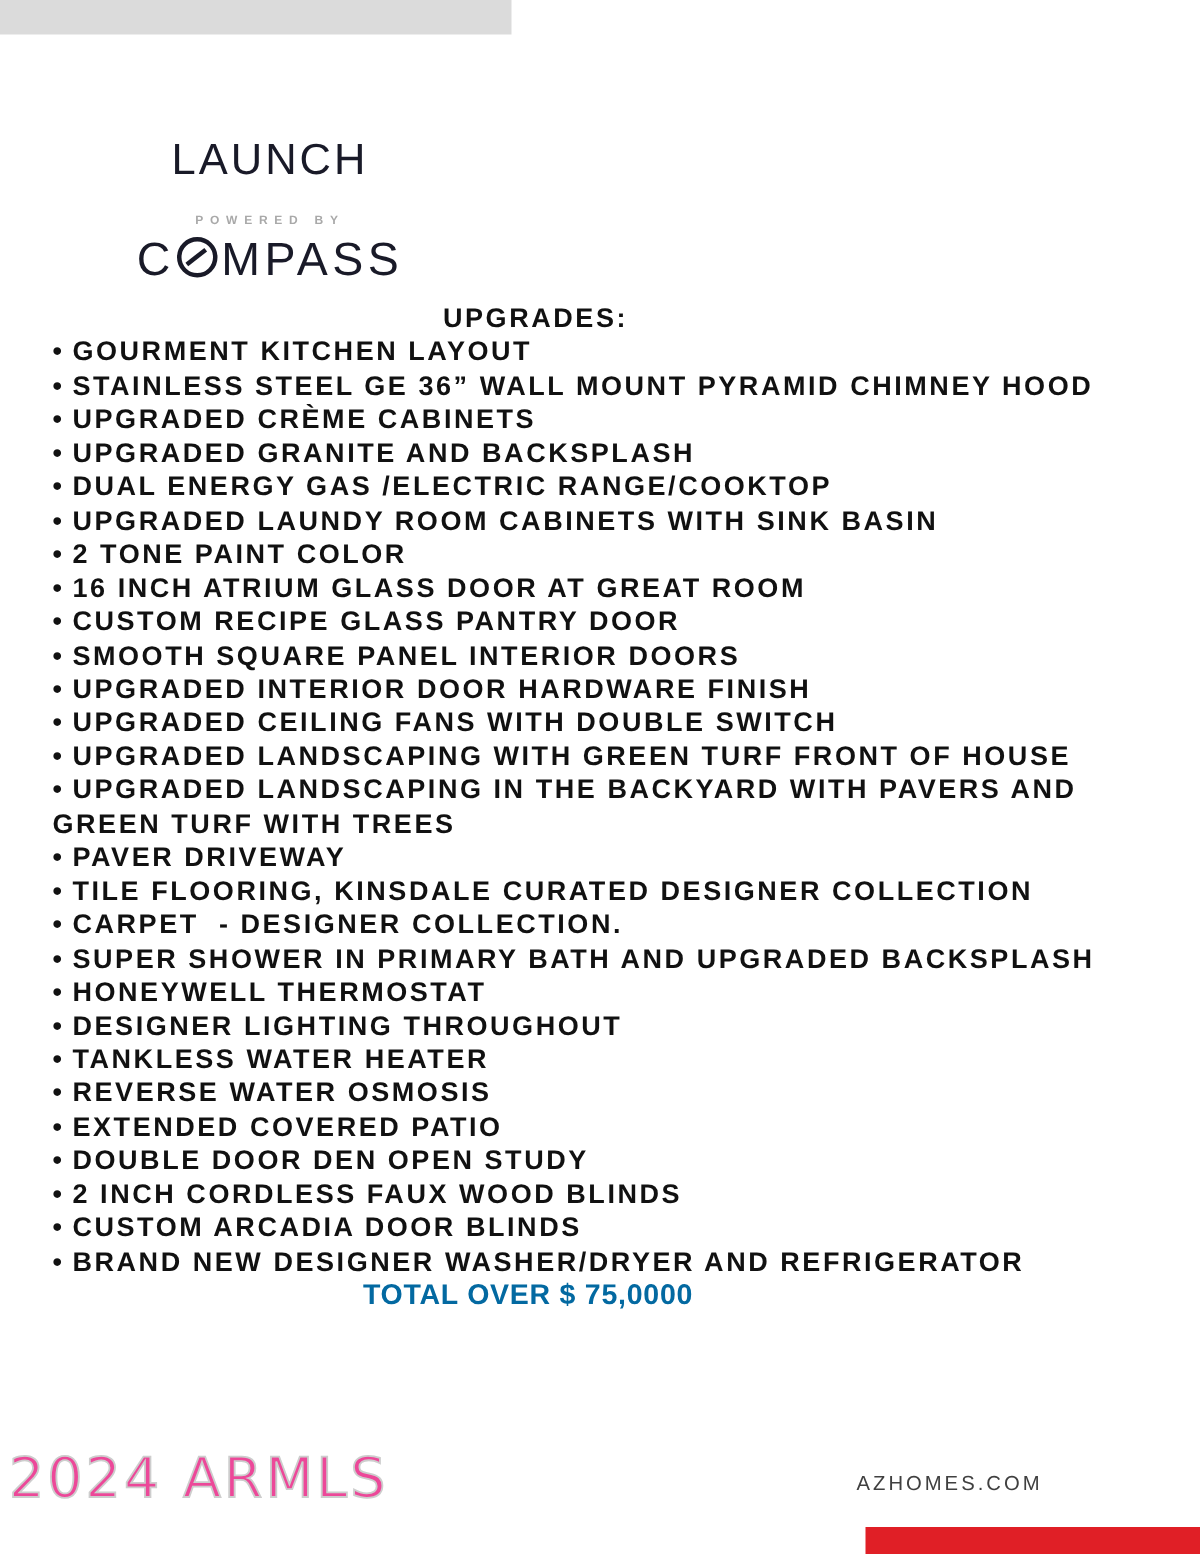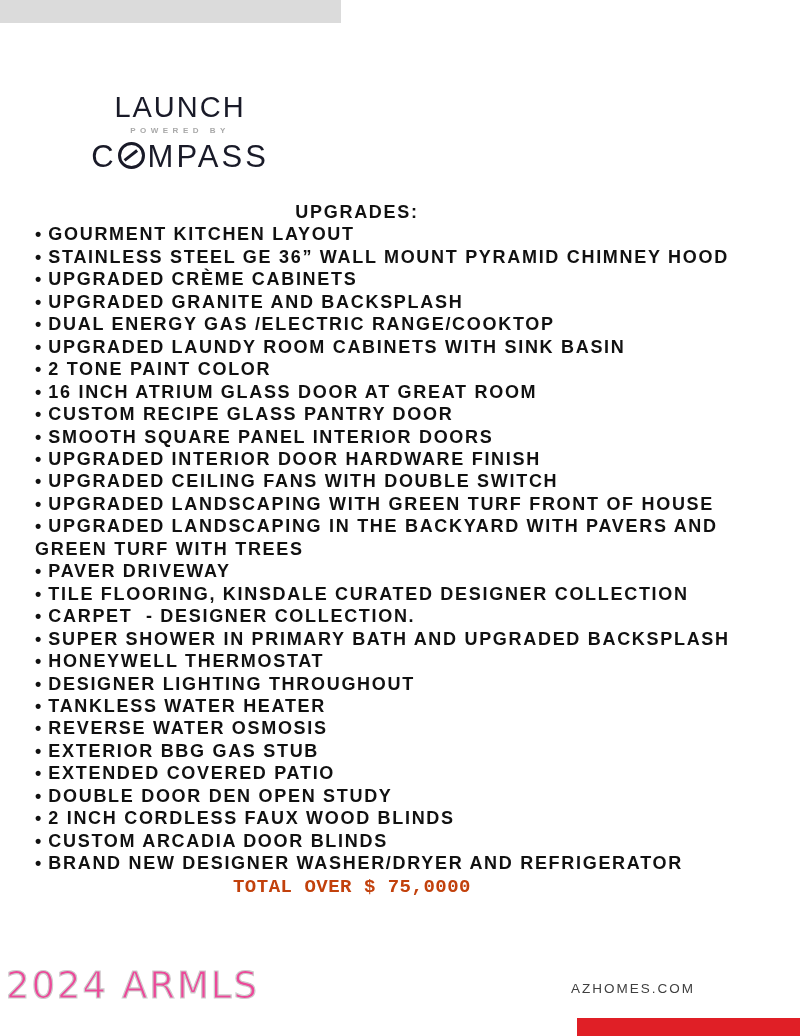--- a/index.html
+++ b/index.html
@@ -10,21 +10,21 @@
   
   .top-bar{position:absolute;left:0;top:0;width:341px;height:23px;background:#dbdbdb;}
 
   
   .logo{position:absolute;left:88px;top:92px;width:184px;text-align:center;color:#191a28;}
   .logo .launch{
     font-family:Liberation Sans, sans-serif;font-size:29px;line-height:1.05;
     letter-spacing:2px;font-weight:500;white-space:nowrap;
   }
   .logo .powered{
-    margin-top:4px;font-size:8px;letter-spacing:4.5px;color:#a9a9a9;
+    margin-top:20px;font-size:8px;letter-spacing:4.5px;color:#a9a9a9;
     font-weight:bold;white-space:nowrap;text-align:center;
   }
   .logo .compass{
     margin-top:6px;font-size:31px;font-weight:400;letter-spacing:3px;
     line-height:1;white-space:nowrap;
   }
   .o-slash{
     display:inline-block;width:21px;height:21px;border:3.5px solid #191a28;
     border-radius:50%;position:relative;vertical-align:-2px;margin:0 3px 0 1px;
     box-sizing:content-box;
@@ -89,25 +89,24 @@
       <div class="item"><span class="bullet">•</span><span>UPGRADED LANDSCAPING WITH GREEN TURF FRONT OF HOUSE</span></div>
       <div class="item"><span class="bullet">•</span><span>UPGRADED LANDSCAPING IN THE BACKYARD WITH PAVERS AND GREEN TURF WITH TREES</span></div>
       <div class="item"><span class="bullet">•</span><span>PAVER DRIVEWAY</span></div>
       <div class="item"><span class="bullet">•</span><span>TILE FLOORING, KINSDALE CURATED DESIGNER COLLECTION</span></div>
       <div class="item"><span class="bullet">•</span><span>CARPET  - DESIGNER COLLECTION.</span></div>
       <div class="item"><span class="bullet">•</span><span>SUPER SHOWER IN PRIMARY BATH AND UPGRADED BACKSPLASH</span></div>
       <div class="item"><span class="bullet">•</span><span>HONEYWELL THERMOSTAT</span></div>
       <div class="item"><span class="bullet">•</span><span>DESIGNER LIGHTING THROUGHOUT</span></div>
       <div class="item"><span class="bullet">•</span><span>TANKLESS WATER HEATER</span></div>
       <div class="item"><span class="bullet">•</span><span>REVERSE WATER OSMOSIS</span></div>
-      <div class="item"><span class="bullet">•</span><span>EXTERIOR BBG GAS STUB</span></div>
       <div class="item"><span class="bullet">•</span><span>EXTENDED COVERED PATIO</span></div>
       <div class="item"><span class="bullet">•</span><span>DOUBLE DOOR DEN OPEN STUDY</span></div>
       <div class="item"><span class="bullet">•</span><span>2 INCH CORDLESS FAUX WOOD BLINDS</span></div>
       <div class="item"><span class="bullet">•</span><span>CUSTOM ARCADIA DOOR BLINDS</span></div>
       <div class="item"><span class="bullet">•</span><span>BRAND NEW DESIGNER WASHER/DRYER AND REFRIGERATOR</span></div>
     </div>
-  <div class="total" style="color: #c2410c; font-family: Liberation Mono, monospace;">TOTAL OVER $ 75,0000</div>
+  <div class="total" style="color: #0369a1;">TOTAL OVER $ 75,0000</div>
 </div>
 
 <div class="watermark">2024 ARMLS</div>
 <div class="website">AZHOMES.COM</div>
 <div class="red-bar" style="background: rgb(224, 31, 38);"></div>
 
 </body></html>

